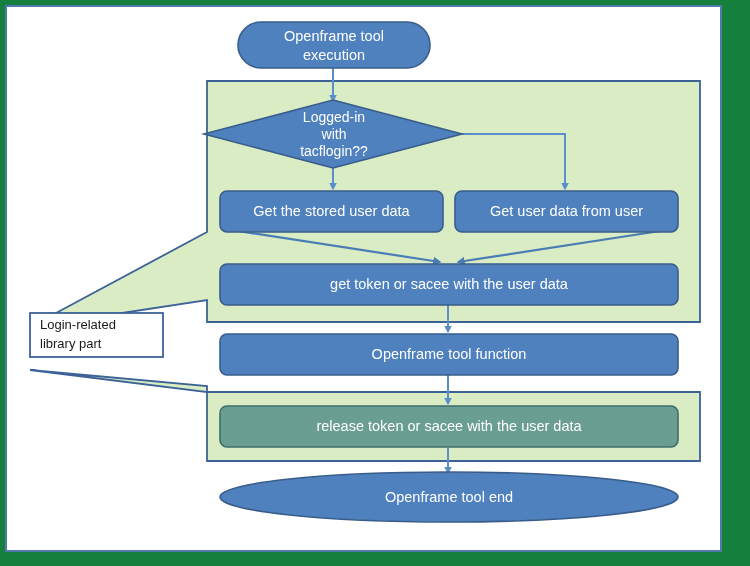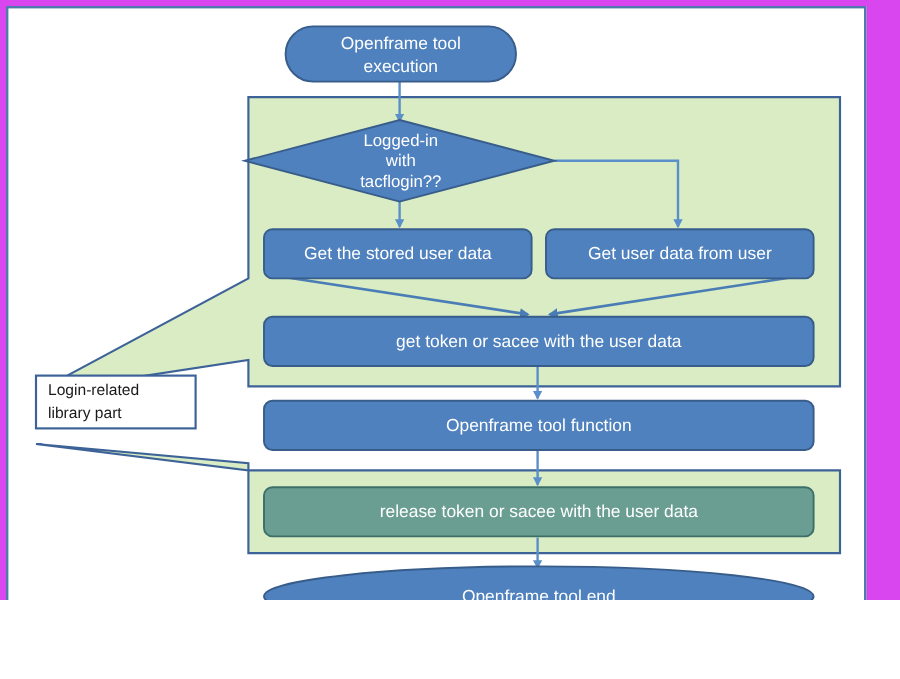--- a/index.html
+++ b/index.html
@@ -7,22 +7,22 @@
     margin: 0;
     padding: 0;
     background: #ffffff;
   }
   body {
     font-family: "Liberation Sans", sans-serif;
   }
   #canvas {
     position: relative;
     width: 750px;
-    height: 500px;
-    background: #d946ef;
+    height: 566px;
+    background: #15803d;
     overflow: hidden;
   }
   
   #outer-frame {
     position: absolute;
     left: 5px;
     top: 5px;
     width: 717px;
     height: 547px;
     border: 2px solid #4f7aab;

